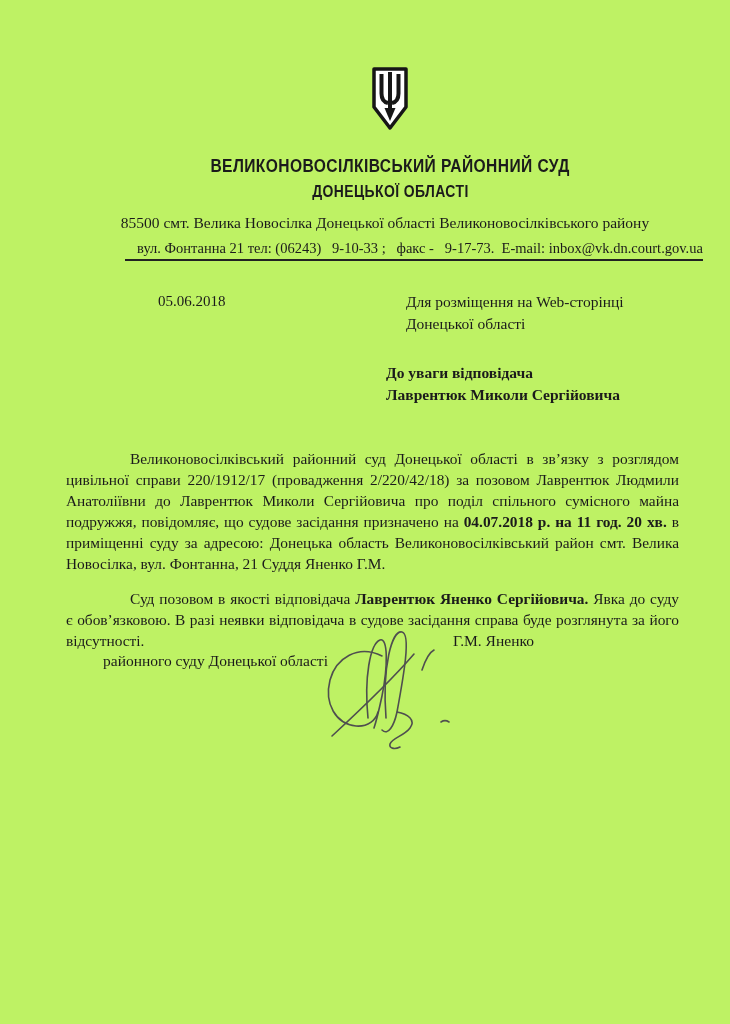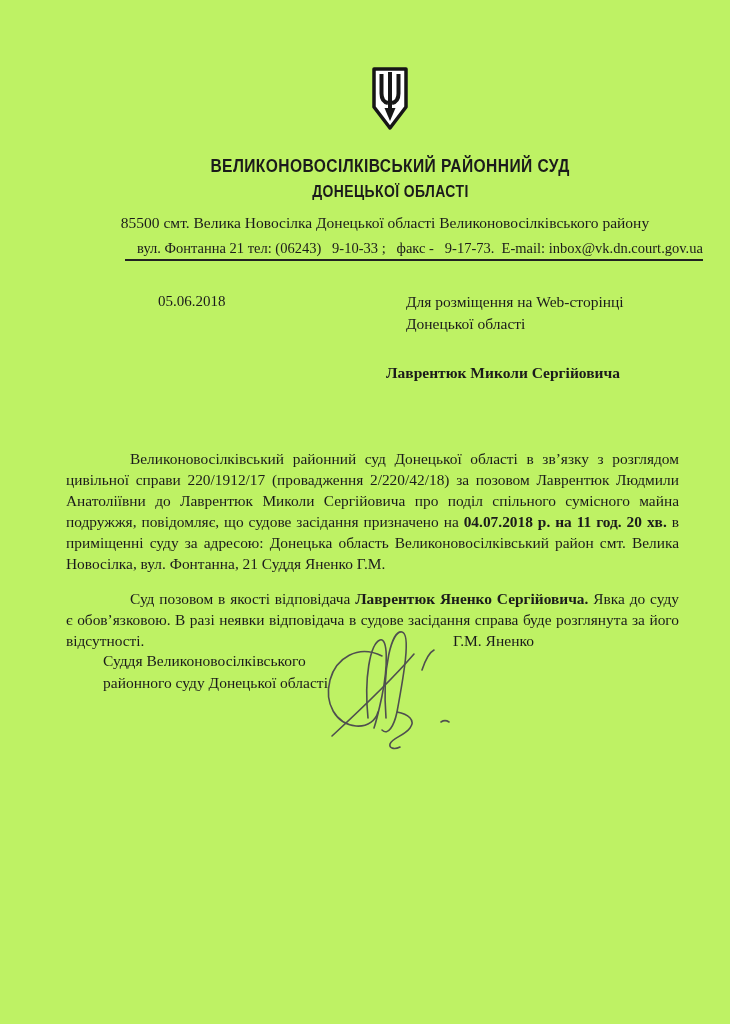--- a/index.html
+++ b/index.html
@@ -78,30 +78,30 @@
   <div class="rule"></div>
 
   <div class="date">05.06.2018</div>
 
   <div class="recipient">
     <div>Для розміщення на Web-сторінці</div>
     <div>Донецької області</div>
   </div>
 
   <div class="attention">
+    <div>До уваги відповідача</div>
     <div>Лаврентюк Миколи Сергійовича</div>
   </div>
 
   <div class="bodytext">
     <p><span>Великоновосілківський районний суд Донецької області в зв’язку з розглядом цивільної справи 220/1912/17 (провадження 2/220/42/18) за позовом Лаврентюк Людмили Анатоліївни до Лаврентюк Миколи Сергійовича про поділ спільного сумісного майна подружжя, повідомляє, що судове засідання призначено на </span><span class="b">04.07.2018 р. на 11 год. 20 хв.</span><span> в приміщенні суду за адресою: Донецька область Великоновосілківський район смт. Велика Новосілка, вул. Фонтанна, 21 Суддя Яненко Г.М.</span></p>
     <p><span>Суд позовом в якості відповідача </span><span class="b">Лаврентюк Яненко Сергійовича.</span><span> Явка до суду є обов’язковою. В разі неявки відповідача в судове засідання справа буде розглянута за його відсутності.</span></p>
   </div>
 
   <div class="sig-title">
-    <div>Суддя Великоновосілківського</div>
     <div>районного суду Донецької області</div>
   </div>
 
   <svg class="sig-scribble" viewBox="0 0 150 126" xmlns="http://www.w3.org/2000/svg" fill="none" stroke="#4f4f4f" stroke-width="1.6" stroke-linecap="round">
     <path d="M64 30 C40 18 18 32 12 54 C6 78 18 98 38 100 C50 101 58 94 60 86"></path>
     <path d="M50 92 C46 52 52 18 62 14 C70 11 70 40 64 70 C61 84 58 96 56 102"></path>
     <path d="M68 92 C64 40 74 4 84 6 C93 8 86 48 79 86 C76 100 70 110 64 104"></path>
     <path d="M14 110 C40 86 72 56 96 28"></path>
     <path d="M79 86 C90 88 98 94 92 102 C86 110 74 112 72 118 C71 122 76 124 82 121"></path>
     <path d="M104 44 C108 32 112 26 116 24"></path>

